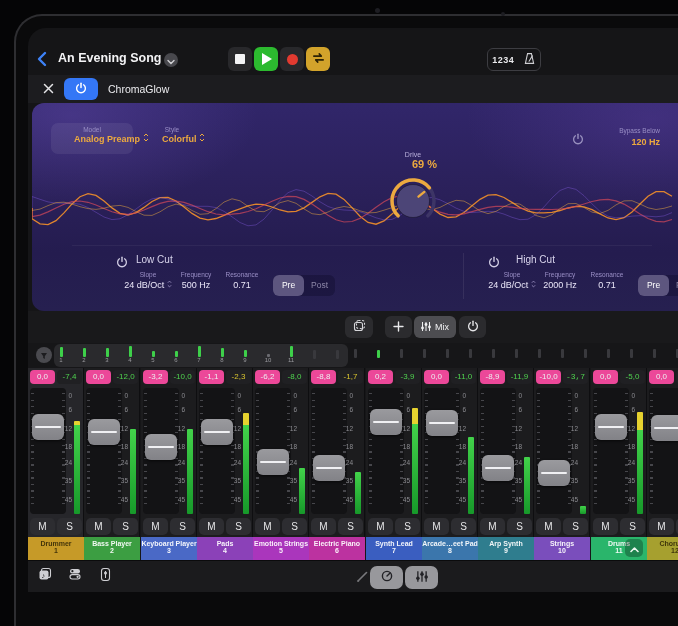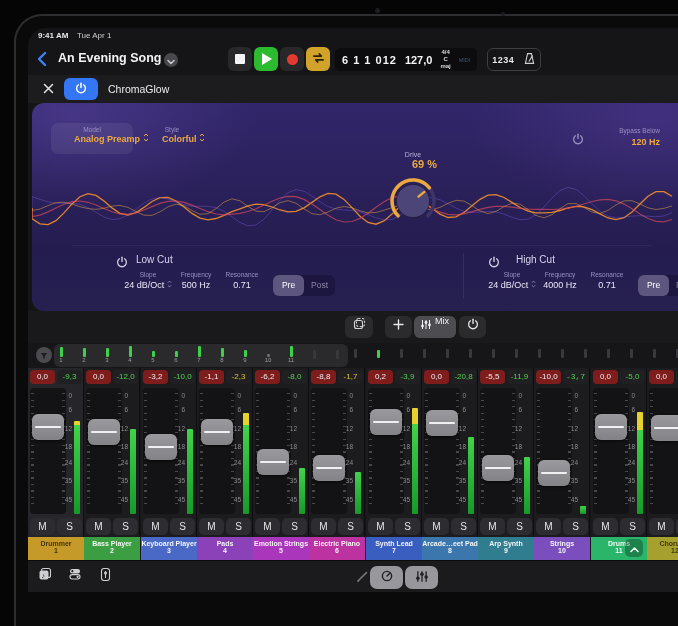--- a/index.html
+++ b/index.html
@@ -70,42 +70,42 @@
   .pprm{position:absolute;top:168px;width:80px;text-align:center;}
   .pprm .plabel{font-size:6.5px;}
   .pprm .val{font-size:9px;color:#eae6f8;margin-top:2px;white-space:nowrap;}
   .pp{position:absolute;top:172px;width:62px;height:21px;background:rgba(12,8,38,.35);border-radius:6px;display:flex;}
   .pp div{flex:1;font-size:8.5px;line-height:21px;text-align:center;color:#8d87a8;}
   .pp .on{background:#5d567f;border-radius:6px;color:#fff;}
 
   
   .mixbar{position:absolute;left:0;top:283px;width:100%;height:32px;background:#19191b;}
   .mchip{position:absolute;top:5px;height:22px;border-radius:6px;background:#2b2b2e;
-         display:flex;align-items:flex-start;justify-content:center;gap:4px;}
+         display:flex;align-items:center;justify-content:center;gap:4px;}
   .m-copy{left:317px;width:28px;} .m-plus{left:357px;width:27px;}
   .m-mix{left:386px;width:42px;background:#4d4d51;} .m-pwr{left:431px;width:27px;}
   .mixlbl{font-size:9px;color:#f0f0f2;}
 
   
   .ov{position:absolute;left:0;top:315px;width:100%;height:25px;background:#161618;}
   .ovfilter{position:absolute;left:8px;top:4px;width:16px;height:16px;border-radius:50%;background:#4a4a4f;
             display:flex;align-items:center;justify-content:center;}
   .ovbox{position:absolute;left:26px;top:1px;width:294px;height:23px;background:#2a2a2d;border-radius:6px;}
   .ovslot{position:absolute;width:10px;}
   .ovm{position:absolute;left:3.5px;width:3px;border-radius:1px;background:#3ed04a;}
   .ovn{position:absolute;top:13px;width:10px;text-align:center;font-size:6px;color:#9a9a9f;}
   .ovdim{position:absolute;top:6px;width:3px;height:9px;border-radius:1px;background:#39393d;}
 
   
   .strips{position:absolute;left:0;top:340px;width:100%;height:192px;background:#161618;}
   .strip{position:absolute;top:0;width:56px;height:192px;background:#1c1c1e;border-right:1px solid #0e0e10;box-sizing:border-box;}
   .strip.sel{background:#26262a;}
   .vchip,.pchip{position:absolute;top:2px;width:25px;height:14px;border-radius:4px;font-size:8px;
                 text-align:center;line-height:14px;}
-  .vchip{left:2px;background:#7f1d1d;color:#ededef;}
+  .vchip{left:2px;background:#ec4899;color:#ededef;}
   .pchip{left:29px;background:#202023;}
   .fzone{position:absolute;left:0;top:20px;width:56px;height:126px;}
   .lane{position:absolute;left:2px;top:0;width:36px;height:126px;background:#131315;border-radius:4px;}
   .tk{position:absolute;top:5px;bottom:5px;width:3px;
       background-image:repeating-linear-gradient(#46464b 0 1px,transparent 1px 6.5px);}
   .tkl{left:1px;} .tkr{right:1px;}
   .scl{position:absolute;right:12px;font-size:6.5px;color:#8c8c91;}
   .meter{position:absolute;left:46px;width:6px;display:flex;flex-direction:column;border-radius:1px;overflow:hidden;}
   .m-y{background:#e6d22f;}
   .m-g{flex:1;background:linear-gradient(to top,#17992a,#42d24a);}
@@ -132,24 +132,20 @@
 </style>
 </head>
 <body>
 
 <div class="device"></div>
 <div class="camdot" style="left:375px;top:8px;width:5px;height:5px;"></div>
 <div class="camdot" style="left:501px;top:12px;width:4px;height:4px;"></div>
 
 <div class="screen">
 
-  <div class="sbar">
-    <span class="stime">9:41 AM</span>
-    <span class="sdate">Tue Apr 1</span>
-  </div>
 
   <div class="back">
     <svg width="12" height="16" viewBox="0 0 12 16">
         <polyline points="9,2 3,8 9,14" fill="none" stroke="#3e82f7" stroke-width="2.4" stroke-linecap="round" stroke-linejoin="round"></polyline>
       </svg>
   </div>
   <div class="title">An Evening Song</div>
   <div class="tchev">
     <span><svg width="8" height="6" viewBox="0 0 8 6">
           <polyline points="1,1.5 4,4.5 7,1.5" fill="none" stroke="#d0d0d4" stroke-width="1.4" stroke-linecap="round"></polyline>
@@ -161,29 +157,20 @@
   <div class="t-btn t-play">
       <div class="tri"></div>
     </div>
   <div class="t-btn t-rec">
       <div class="dot"></div>
     </div>
   <div class="t-btn t-cyc">
     <span><svg width="15" height="12" viewBox="0 0 16 12">
           <path d="M3 4h8l-2.2-2.4M13 8H5l2.2 2.4" fill="none" stroke="#2b2206" stroke-width="1.7" stroke-linecap="round" stroke-linejoin="round"></path>
         </svg></span>
-  </div>
-  <div class="lcd">
-    <span class="lcd-bars">6 1 1 012</span>
-    <span class="lcd-tempo">127,0</span>
-    <span class="lcd-sig">
-      <span>4/4</span>
-      <span>C maj</span>
-    </span>
-    <span class="lcd-midi">MIDI</span>
   </div>
   <div class="chip1234">
     <span class="c1234">1234</span>
     <span>
       <svg width="13" height="13" viewBox="0 0 12 12">
           <path d="M4.2 1.5h3.6l2 9H2.2z" fill="none" stroke="#cfcfd3" stroke-width="1"></path>
           <path d="M5.6 8.5 8.6 3.6" stroke="#cfcfd3" stroke-width="1" stroke-linecap="round"></path>
         </svg>
     </span>
   </div>
@@ -299,21 +286,21 @@
       <div class="plabel">Slope</div>
       <div class="val"><span>24 dB/Oct</span>
         <svg width="5" height="8" viewBox="0 0 6 9">
             <polyline points="1,3 3,1 5,3" fill="none" stroke="#9d94c4" stroke-width="1"></polyline>
             <polyline points="1,6 3,8 5,6" fill="none" stroke="#9d94c4" stroke-width="1"></polyline>
           </svg>
       </div>
     </div>
     <div class="pprm" style="left:498px;width:60px;">
       <div class="plabel">Frequency</div>
-      <div class="val">4000 Hz</div>
+      <div class="val">2000 Hz</div>
     </div>
     <div class="pprm" style="left:550px;width:50px;">
       <div class="plabel">Resonance</div>
       <div class="val">0.71</div>
     </div>
     <div class="pp" style="left:606px;">
       <div class="on">Pre</div>
       <div>Post</div>
     </div>
   </div>
@@ -416,21 +403,21 @@
         <div class="ovdim" style="left: 578.5px;"></div>
         <div class="ovdim" style="left: 601.5px;"></div>
         <div class="ovdim" style="left: 624.5px;"></div>
         <div class="ovdim" style="left: 647.5px;"></div>
       </div>
   </div>
 
   <div class="strips">
   <div class="strip sel" style="left: 0px;">
     <div class="vchip">0,0</div>
-    <div class="pchip" style="color: rgb(79, 210, 79);">-9,3</div>
+    <div class="pchip" style="color: rgb(79, 210, 79);">-7,4</div>
     <div class="fzone">
       <div class="lane">
         <div class="tk tkl"></div>
         <div class="tk tkr"></div>
       </div>
       <div class="meter" style="top: 33px; height: 93px;">
         <div class="m-y" style="height: 4px;"></div>
         <div class="m-g"></div>
       </div>
       <div class="cap" style="top: 26px;"></div>
@@ -626,21 +613,21 @@
     <div class="mbtn solo">S</div>
     <div class="nm" style="background: rgb(58, 94, 192);">
       <div class="nm1">Synth Lead</div>
       <div class="nm2">7</div>
     </div>
 
   </div>
 
   <div class="strip" style="left: 394px;">
     <div class="vchip">0,0</div>
-    <div class="pchip" style="color: rgb(79, 210, 79);">-20,8</div>
+    <div class="pchip" style="color: rgb(79, 210, 79);">-11,0</div>
     <div class="fzone">
       <div class="lane">
         <div class="tk tkl"></div>
         <div class="tk tkr"></div>
       </div>
       <div class="meter" style="top: 49px; height: 77px;">
         <div class="m-y" style="height: 0px;"></div>
         <div class="m-g"></div>
       </div>
       <div class="cap" style="top: 22px;"></div>
@@ -655,21 +642,21 @@
     <div class="mbtn mute">M</div>
     <div class="mbtn solo">S</div>
     <div class="nm" style="background: rgb(59, 118, 172);">
       <div class="nm1">Arcade…eet Pad</div>
       <div class="nm2">8</div>
     </div>
 
   </div>
 
   <div class="strip" style="left: 450px;">
-    <div class="vchip">-5,5</div>
+    <div class="vchip">-8,9</div>
     <div class="pchip" style="color: rgb(79, 210, 79);">-11,9</div>
     <div class="fzone">
       <div class="lane">
         <div class="tk tkl"></div>
         <div class="tk tkr"></div>
       </div>
       <div class="meter" style="top: 69px; height: 57px;">
         <div class="m-y" style="height: 0px;"></div>
         <div class="m-g"></div>
       </div>

